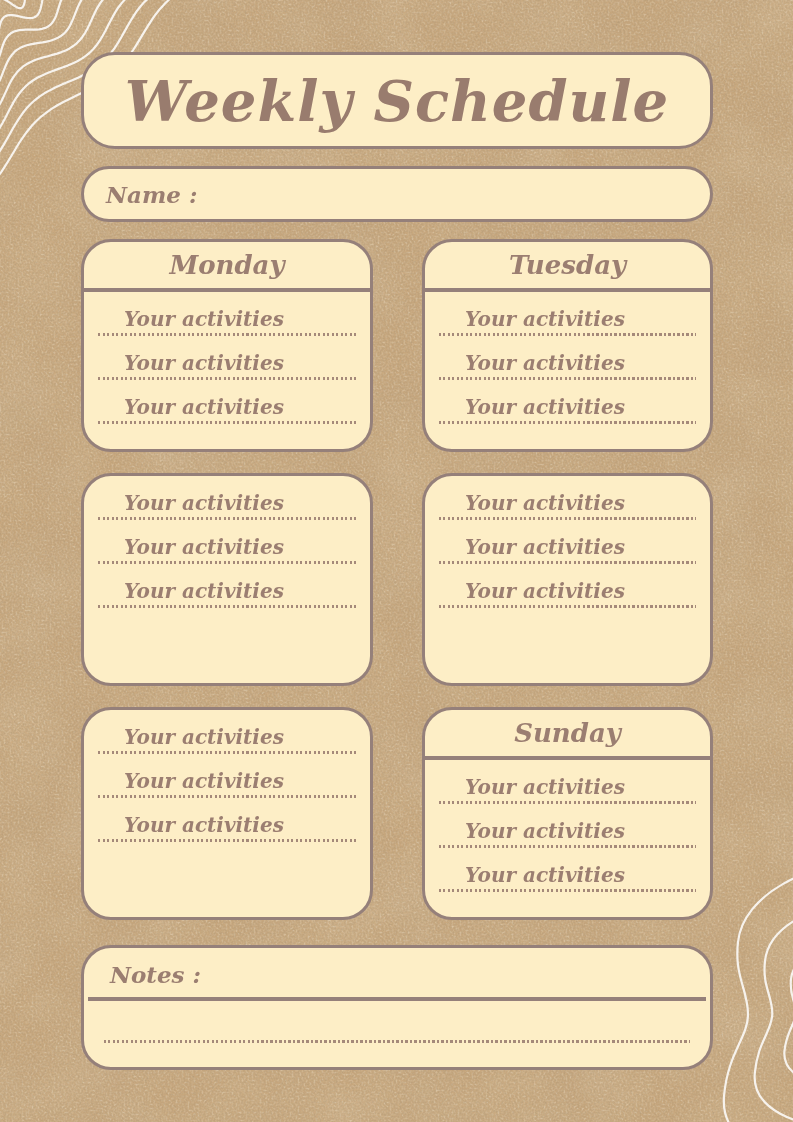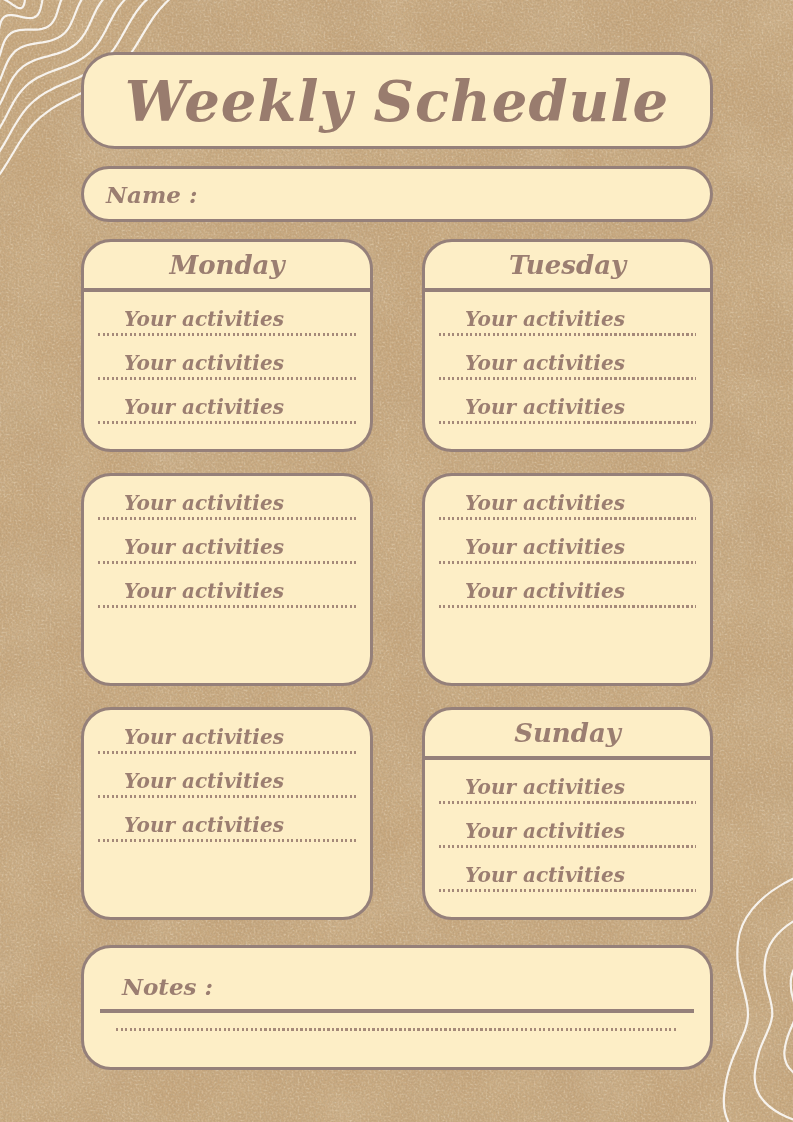--- a/index.html
+++ b/index.html
@@ -58,21 +58,21 @@
     margin-left:26px;font-size:20px;font-weight:bold;font-style:italic;
     color:#9b7e71;line-height:26px;
   }
   .dotline{
     height:3px;margin-top:1px;
     background:repeating-linear-gradient(90deg,#9b7e71 0 2px,rgba(0,0,0,0) 2px 4.5px);
     opacity:.9;
   }
   
   .notes-card{left:81px;top:945px;width:632px;height:125px;border-radius:30px;
-    padding:16px;display:flex;flex-direction:column;}
+    padding:4px;display:flex;flex-direction:column;}
   .notes-header{
     height:45px;border-bottom:4px solid #95807a;flex:0 0 auto;
     display:flex;align-items:center;padding:0 22px;
   }
   .notes-body{
     flex:1;display:flex;flex-direction:column;justify-content:flex-end;
     padding:0 16px 20px 16px;
   }
 </style>
 </head>

